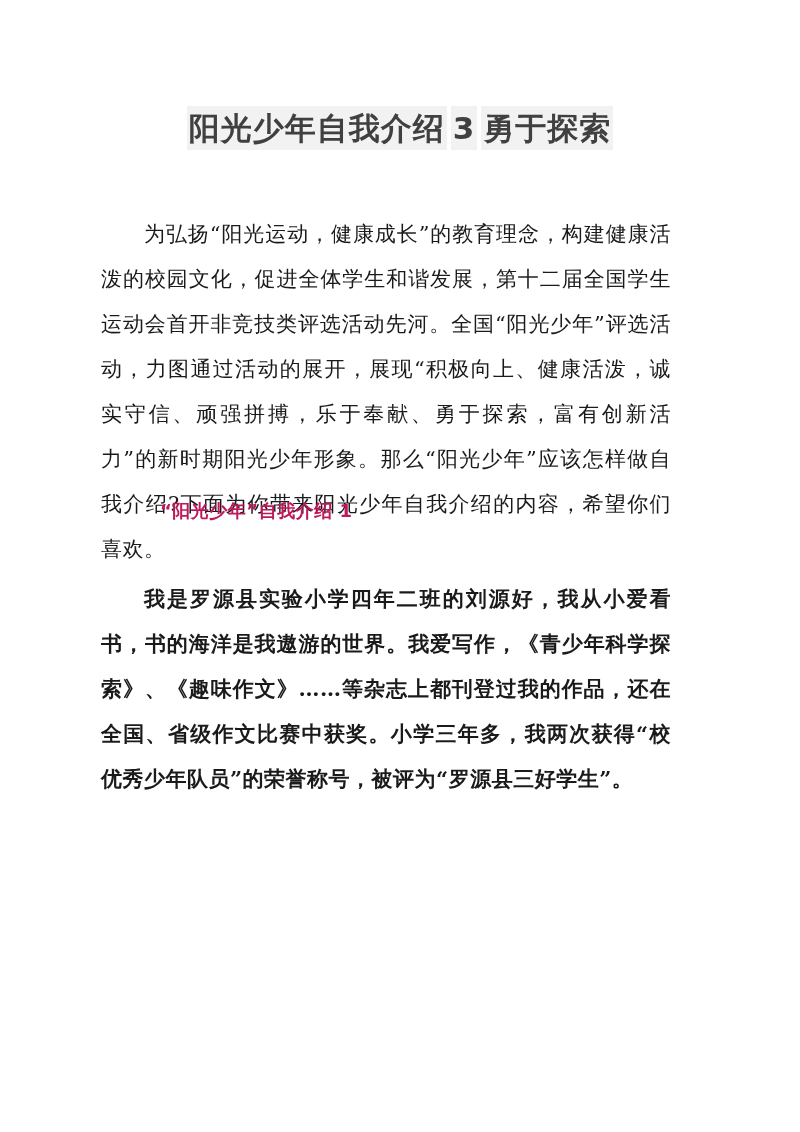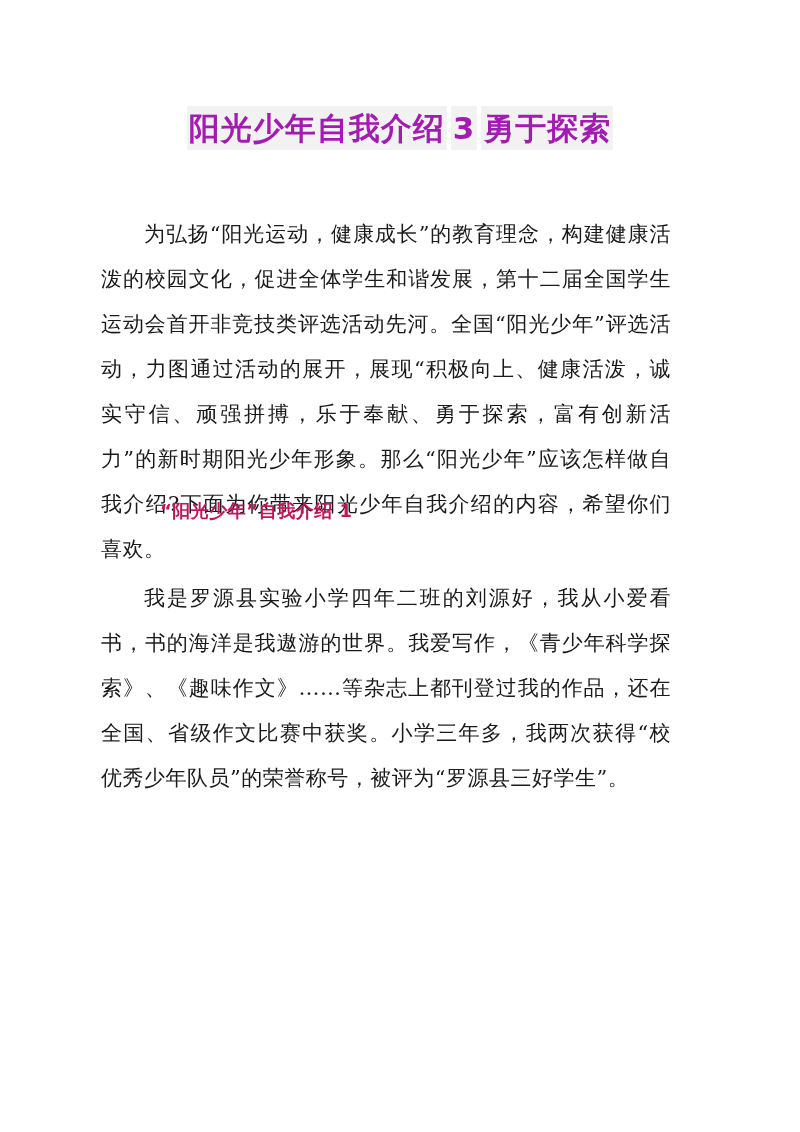--- a/index.html
+++ b/index.html
@@ -24,21 +24,21 @@
     .title-wrap {
       position: absolute;
       top: 106px;
       left: 0;
       width: 800px;
       text-align: center;
     }
     .title-seg {
       display: inline-block;
       background: #f2f2f2;
-      color: #a21caf;
+      color: #404040;
       font-family: "DejaVu Sans", "Liberation Sans", sans-serif;
       font-weight: bold;
       font-size: 31px;
       line-height: 44px;
       padding: 0 2px;
       margin: 0 2px;
       letter-spacing: 1px;
     }
     .body-text {
       position: absolute;
@@ -58,21 +58,21 @@
       left: 160px;
       top: 496px;
       color: #be185d;
       font-family: "DejaVu Sans", "Liberation Sans", sans-serif;
       font-weight: bold;
       font-size: 18px;
       line-height: 30px;
       letter-spacing: 0.5px;
     }
     #p1 { top: 212px; }
-    #p2 { top: 576px; }
+    #p2 { top: 576px; font-weight: bold; }
     #p3 { top: 802px; }
   </style>
 </head>
 <body>
 
 <div class="page">
 
   <div class="title-wrap">
     <span class="title-seg">阳光少年自我介绍</span><span class="title-seg">3</span><span class="title-seg">勇于探索</span>
   </div>

